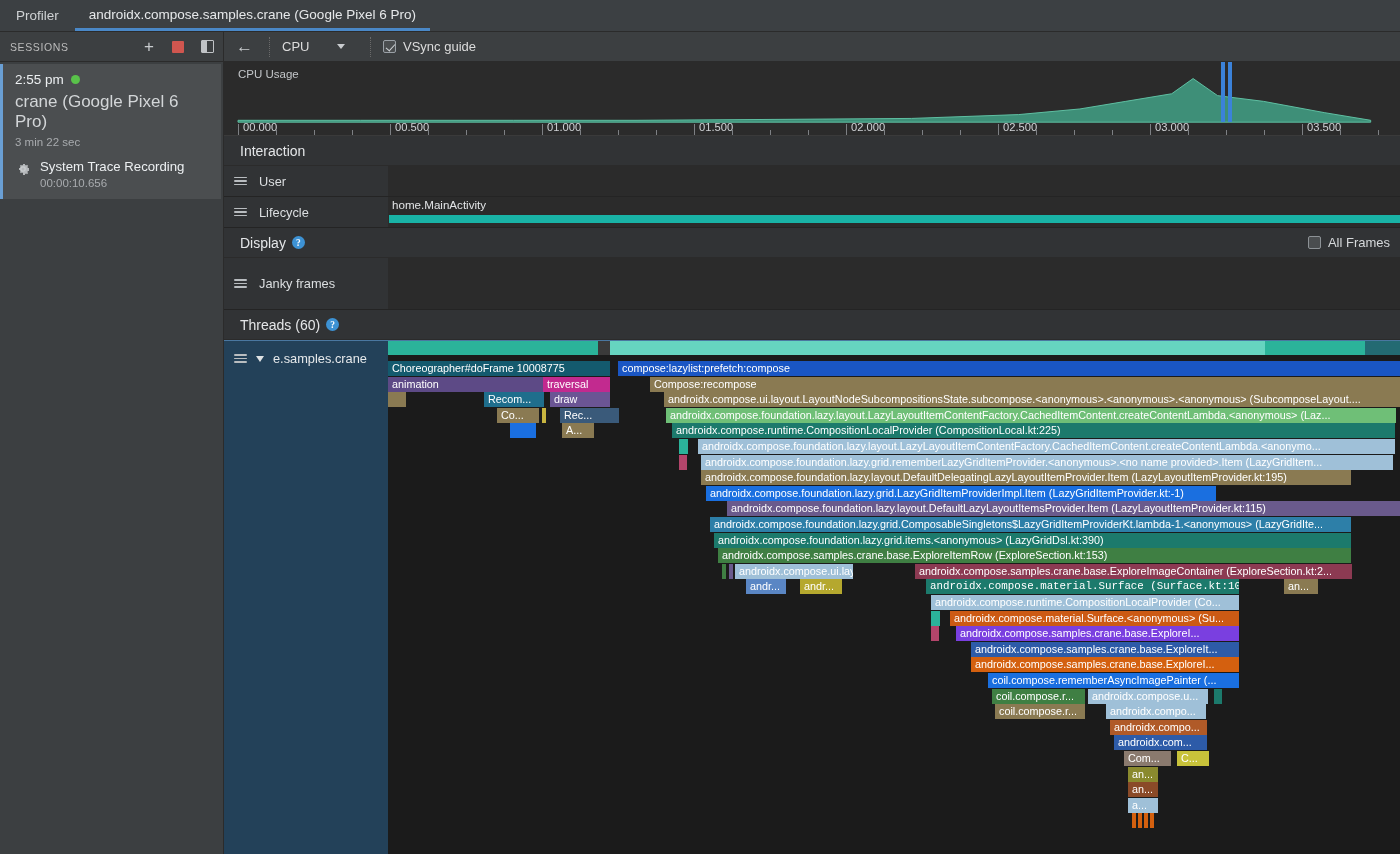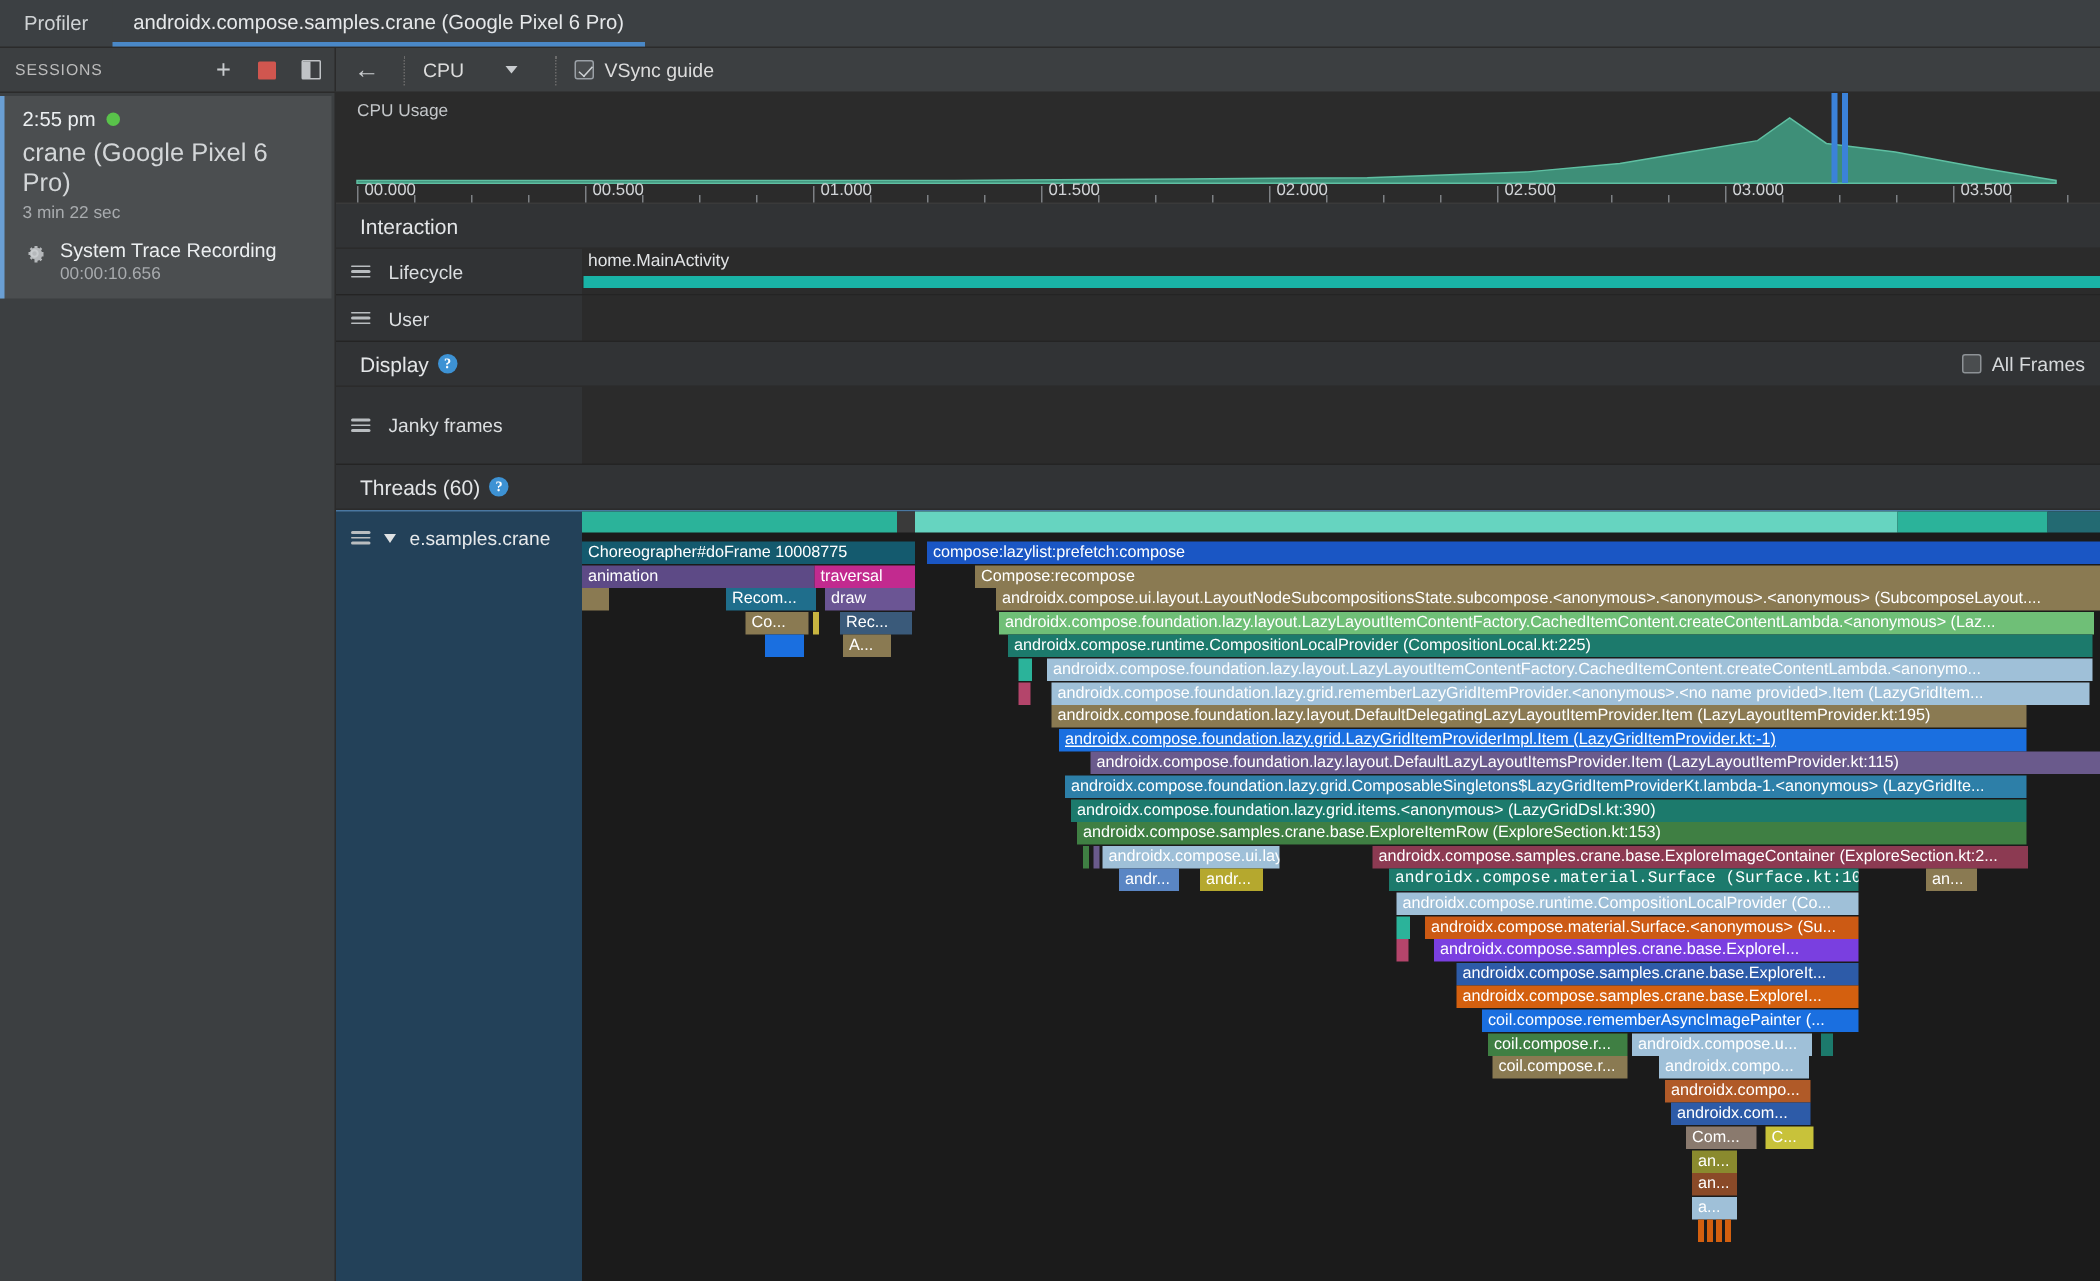--- a/index.html
+++ b/index.html
@@ -277,37 +277,37 @@
       <div class="sec-head">
         <span class="sec-title">Interaction</span>
       </div>
       <div class="track">
         <div class="track-label">
           <span class="hamburger">
               <i></i>
               <i></i>
               <i></i>
             </span>
+          <span>User</span>
+        </div>
+        <div class="track-body"></div>
+      </div>
+      <div class="track">
+        <div class="track-label">
+          <span class="hamburger">
+              <i></i>
+              <i></i>
+              <i></i>
+            </span>
           <span>Lifecycle</span>
         </div>
         <div class="track-body">
           <div class="lifecycle-label">home.MainActivity</div>
           <div class="lifecycle-bar"></div>
         </div>
-      </div>
-      <div class="track">
-        <div class="track-label">
-          <span class="hamburger">
-              <i></i>
-              <i></i>
-              <i></i>
-            </span>
-          <span>User</span>
-        </div>
-        <div class="track-body"></div>
       </div>
 
       <div class="sec-head">
         <span class="sec-title">Display</span>
         <span class="help">?</span>
         <span class="allframes">
           <span class="cbox-plain"></span>
           <span>All Frames</span>
         </span>
       </div>
@@ -349,31 +349,31 @@
               <div class="slice" style="left: 230px; width: 782px; top: 6px; background: rgb(26, 86, 196);">compose:lazylist:prefetch:compose</div>
               <div class="slice" style="left: 0px; width: 155px; top: 21.6px; background: rgb(93, 74, 134);">animation</div>
               <div class="slice" style="left: 155px; width: 67px; top: 21.6px; background: rgb(194, 42, 143);">traversal</div>
               <div class="slice" style="left: 262px; width: 750px; top: 21.6px; background: rgb(138, 122, 82);">Compose:recompose</div>
               <div class="slice" style="left: 0px; width: 18px; top: 37.2px; background: rgb(138, 122, 82);"></div>
               <div class="slice" style="left: 96px; width: 60px; top: 37.2px; background: rgb(31, 110, 140);">Recom...</div>
               <div class="slice" style="left: 162px; width: 60px; top: 37.2px; background: rgb(107, 85, 148);">draw</div>
               <div class="slice" style="left: 276px; width: 736px; top: 37.2px; background: rgb(138, 122, 82);">androidx.compose.ui.layout.LayoutNodeSubcompositionsState.subcompose.&lt;anonymous&gt;.&lt;anonymous&gt;.&lt;anonymous&gt; (SubcomposeLayout....</div>
               <div class="slice" style="left: 109px; width: 42px; top: 52.8px; background: rgb(138, 122, 82);">Co...</div>
               <div class="slice" style="left: 154px; width: 3px; top: 52.8px; background: rgb(200, 181, 64);"></div>
-              <div class="slice" style="left: 172px; width: 48px; top: 52.8px; background: rgb(58, 90, 122);">Rec...</div>
+              <div class="slice" style="left: 172px; width: 59px; top: 52.8px; background: rgb(58, 90, 122);">Rec...</div>
               <div class="slice" style="left: 278px; width: 730px; top: 52.8px; background: rgb(111, 191, 119);">androidx.compose.foundation.lazy.layout.LazyLayoutItemContentFactory.CachedItemContent.createContentLambda.&lt;anonymous&gt; (Laz...</div>
               <div class="slice" style="left: 122px; width: 26px; top: 68.4px; background: rgb(26, 111, 224);"></div>
               <div class="slice" style="left: 174px; width: 32px; top: 68.4px; background: rgb(138, 122, 82);">A...</div>
               <div class="slice" style="left: 284px; width: 723px; top: 68.4px; background: rgb(28, 122, 108);">androidx.compose.runtime.CompositionLocalProvider (CompositionLocal.kt:225)</div>
               <div class="slice" style="left: 291px; width: 9px; top: 84px; background: rgb(43, 179, 154);"></div>
               <div class="slice" style="left: 310px; width: 697px; top: 84px; background: rgb(159, 192, 216);">androidx.compose.foundation.lazy.layout.LazyLayoutItemContentFactory.CachedItemContent.createContentLambda.&lt;anonymo...</div>
               <div class="slice" style="left: 291px; width: 8px; top: 99.6px; background: rgb(180, 69, 107);"></div>
               <div class="slice" style="left: 313px; width: 692px; top: 99.6px; background: rgb(159, 192, 216);">androidx.compose.foundation.lazy.grid.rememberLazyGridItemProvider.&lt;anonymous&gt;.&lt;no name provided&gt;.Item (LazyGridItem...</div>
               <div class="slice" style="left: 313px; width: 650px; top: 115.2px; background: rgb(138, 122, 82);">androidx.compose.foundation.lazy.layout.DefaultDelegatingLazyLayoutItemProvider.Item (LazyLayoutItemProvider.kt:195)</div>
-              <div class="slice" style="left: 318px; width: 645px; top: 130.8px; background: rgb(26, 111, 224); text-decoration: underline;">androidx.compose.foundation.lazy.grid.LazyGridItemProviderImpl.Item (LazyGridItemProvider.kt:-1)</div>
+              <div class="slice" style="left: 318px; width: 510px; top: 130.8px; background: rgb(26, 111, 224);">androidx.compose.foundation.lazy.grid.LazyGridItemProviderImpl.Item (LazyGridItemProvider.kt:-1)</div>
               <div class="slice" style="left: 318px; width: 721px; top: 146.4px; background: rgb(106, 90, 140); margin-left: 21px;">androidx.compose.foundation.lazy.layout.DefaultLazyLayoutItemsProvider.Item (LazyLayoutItemProvider.kt:115)</div>
               <div class="slice" style="left: 322px; width: 641px; top: 162px; background: rgb(45, 127, 168);">androidx.compose.foundation.lazy.grid.ComposableSingletons$LazyGridItemProviderKt.lambda-1.&lt;anonymous&gt; (LazyGridIte...</div>
               <div class="slice" style="left: 326px; width: 637px; top: 177.6px; background: rgb(28, 122, 108);">androidx.compose.foundation.lazy.grid.items.&lt;anonymous&gt; (LazyGridDsl.kt:390)</div>
               <div class="slice" style="left: 330px; width: 633px; top: 193.2px; background: rgb(63, 127, 67);">androidx.compose.samples.crane.base.ExploreItemRow (ExploreSection.kt:153)</div>
               <div class="slice" style="left: 334px; width: 4px; top: 208.8px; background: rgb(63, 127, 67);"></div>
               <div class="slice" style="left: 341px; width: 3px; top: 208.8px; background: rgb(106, 90, 140);"></div>
               <div class="slice" style="left: 347px; width: 118px; top: 208.8px; background: rgb(159, 192, 216);">androidx.compose.ui.layout.m...</div>
               <div class="slice" style="left: 527px; width: 437px; top: 208.8px; background: rgb(140, 58, 82);">androidx.compose.samples.crane.base.ExploreImageContainer (ExploreSection.kt:2...</div>
               <div class="slice" style="left: 358px; width: 40px; top: 224.4px; background: rgb(90, 134, 196);">andr...</div>
               <div class="slice" style="left: 412px; width: 42px; top: 224.4px; background: rgb(181, 168, 46);">andr...</div>

